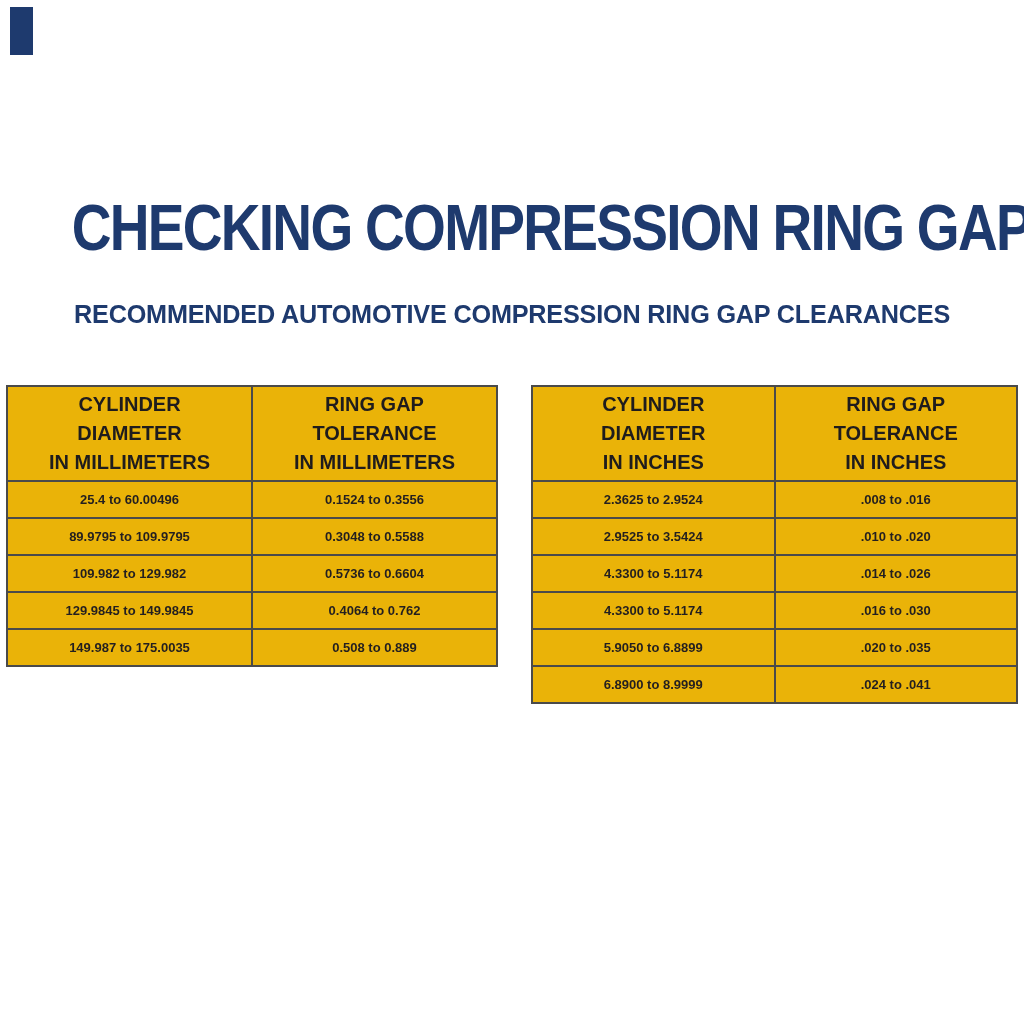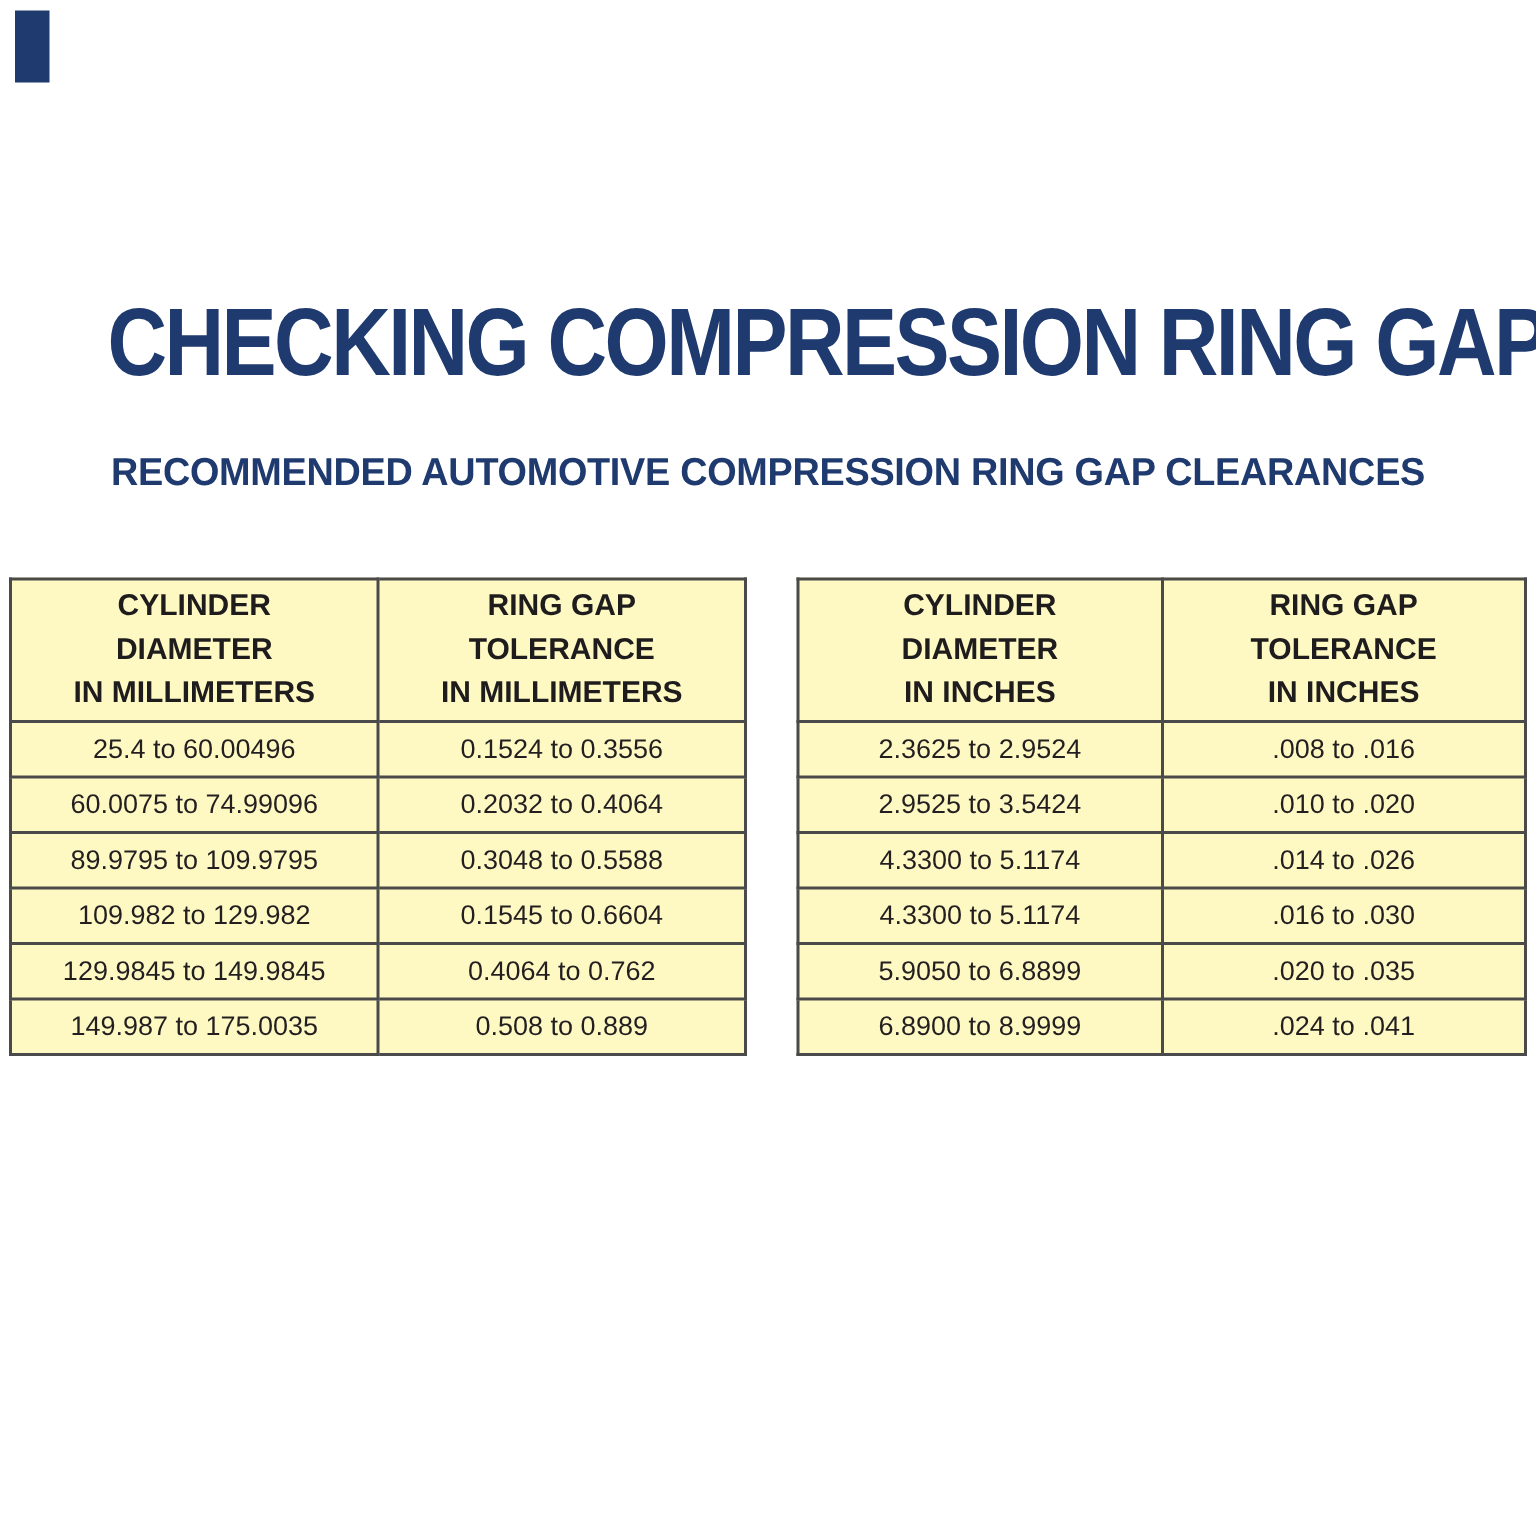--- a/index.html
+++ b/index.html
@@ -26,38 +26,38 @@
     position:absolute;top:299px;left:0;width:1024px;margin:0;
     text-align:center;color:#1e3a6e;
     font-size:26px;font-weight:bold;letter-spacing:-0.2px;
     transform:scaleX(0.97);transform-origin:512px center;
     white-space:nowrap;
   }
 
   .tables-area{position:absolute;top:385px;left:0;width:1024px;}
   table.data-table{
     border-collapse:collapse;table-layout:fixed;position:absolute;top:0;
-    background:#fef9c3;
+    background:#eab308;
     padding-left:24px;
   }
   #table-mm{left:6px;width:492px;}
   #table-in{left:531px;width:487px;}
   .data-table th,.data-table td{
     border:2px solid #4a4a4a;
     text-align:center;vertical-align:middle;
     overflow:hidden;white-space:nowrap;
   }
   .data-table th{
     height:93px;
     font-size:20px;font-weight:bold;line-height:29px;
     color:#1f1c1d;padding:0;
   }
   .data-table td{
     height:35px;
-    font-size:18px;font-weight:normal;color:#231f20;padding:0;
+    font-size:13px;font-weight:bold;color:#231f20;padding:0;
   }
 </style>
 </head>
 <body>
 
 <div class="page">
 
   <div class="corner-mark"></div>
 
   <h1 class="title">CHECKING COMPRESSION RING GAPS</h1>
@@ -79,30 +79,26 @@
             <div>IN MILLIMETERS</div>
           </th>
         </tr>
       </thead>
       <tbody>
         <tr>
           <td>25.4 to 60.00496</td>
           <td>0.1524 to 0.3556</td>
         </tr>
         <tr>
-          <td>60.0075 to 74.99096</td>
-          <td>0.2032 to 0.4064</td>
-        </tr>
-        <tr>
           <td>89.9795 to 109.9795</td>
           <td>0.3048 to 0.5588</td>
         </tr>
         <tr>
           <td>109.982 to 129.982</td>
-          <td>0.1545 to 0.6604</td>
+          <td>0.5736 to 0.6604</td>
         </tr>
         <tr>
           <td>129.9845 to 149.9845</td>
           <td>0.4064 to 0.762</td>
         </tr>
         <tr>
           <td>149.987 to 175.0035</td>
           <td>0.508 to 0.889</td>
         </tr>
       </tbody>

